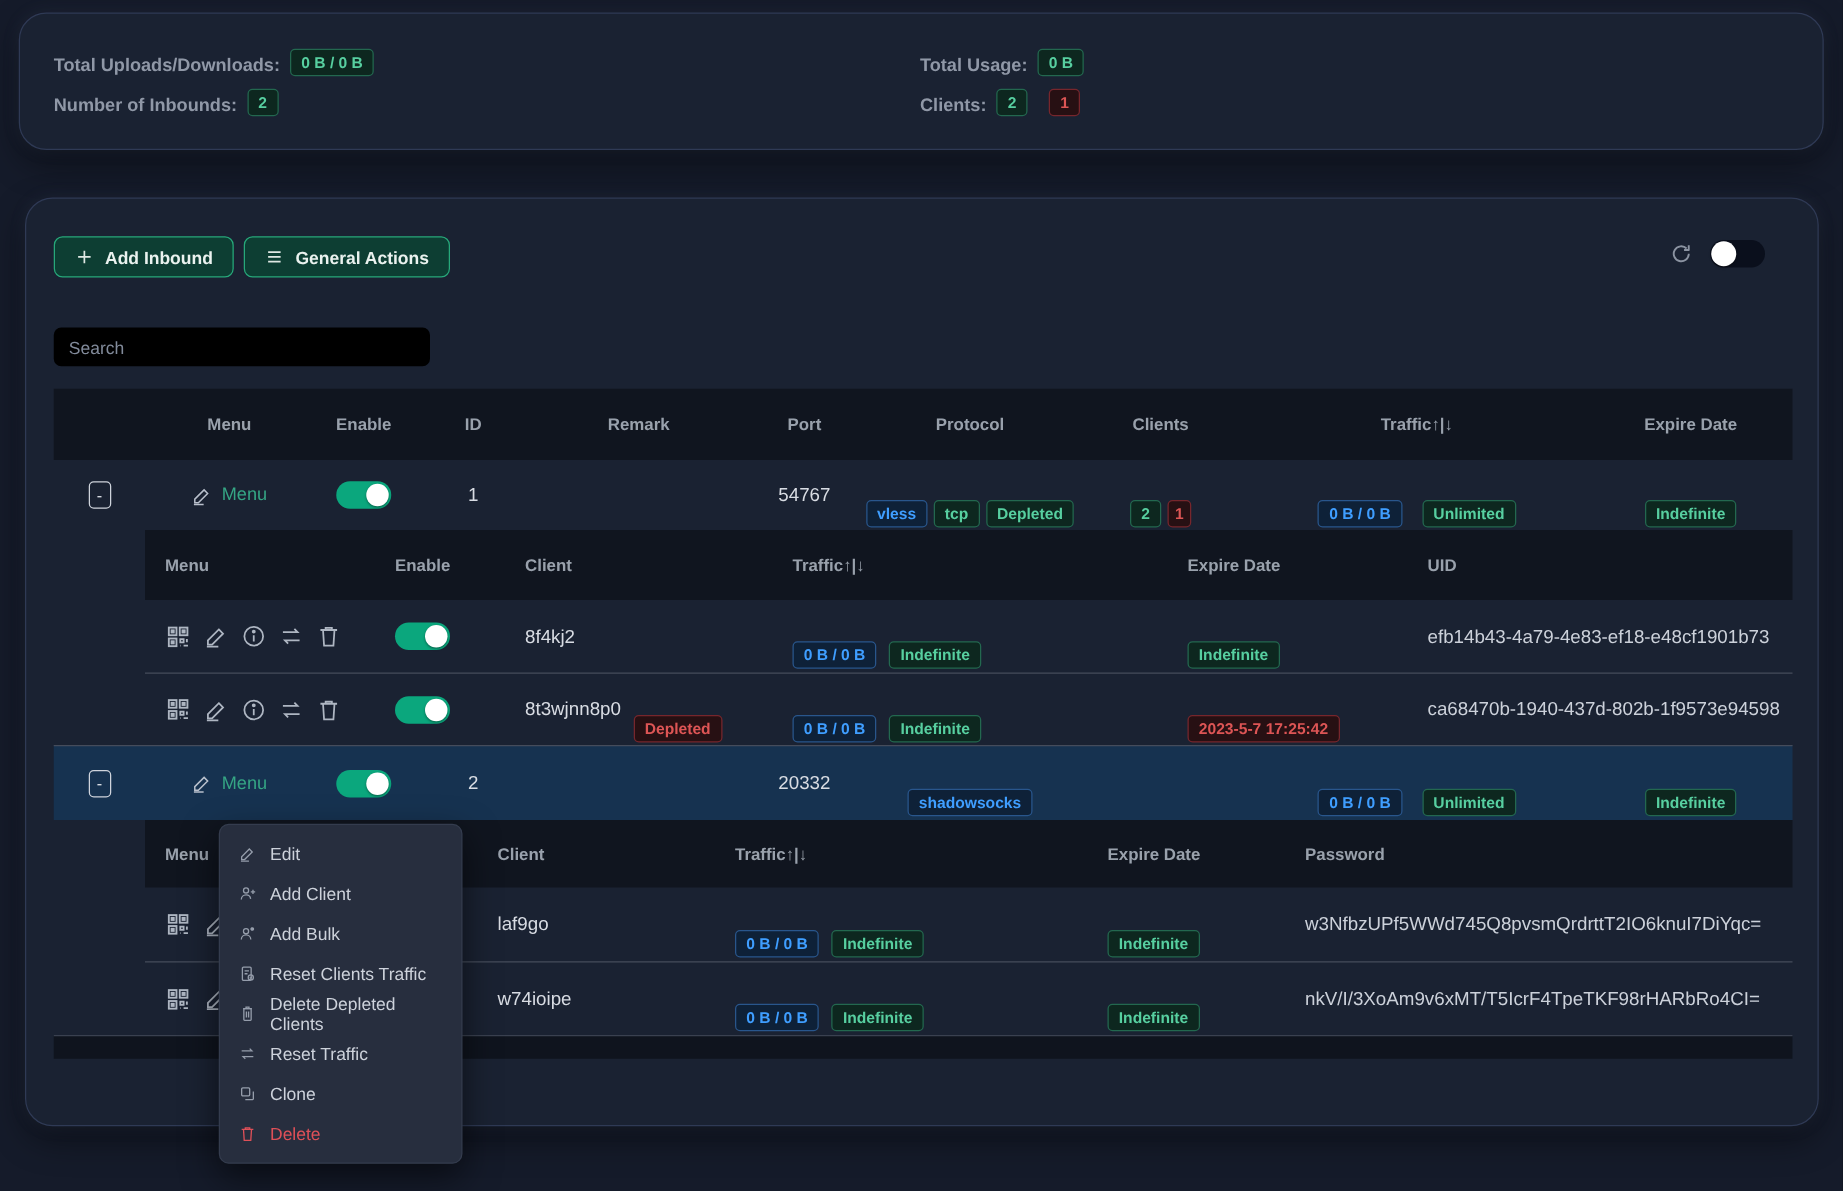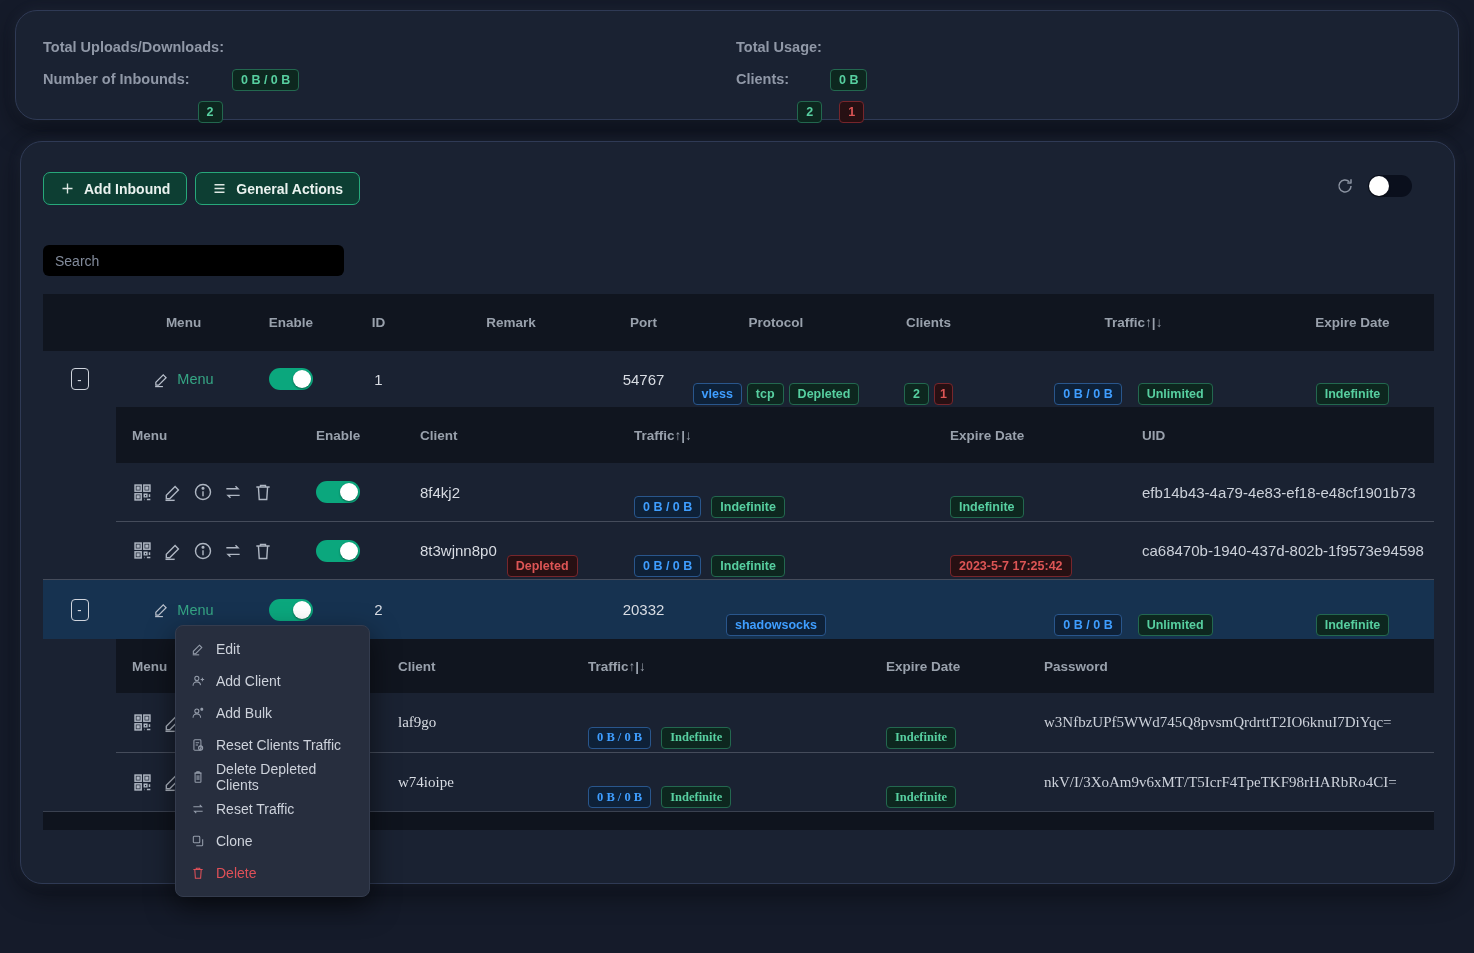--- a/index.html
+++ b/index.html
@@ -3,27 +3,27 @@
 <meta charset="utf-8">
 <style>
   * { box-sizing: border-box; margin: 0; padding: 0; }
   html,body { background:#11141f; }
   body { font-family:"Liberation Sans","DejaVu Sans",sans-serif; }
   #page { position:relative; width:1474px; height:953px; background:#151b2a; overflow:hidden; }
 
   .panel { position:absolute; background:#1a2232; border:1px solid #2f3a55; border-radius:22px;
            box-shadow:0 0 14px rgba(130,150,200,.10), 0 10px 28px rgba(0,0,0,.45); }
   #stats-panel { left:15px; top:10px; width:1444px; height:110px; padding:28px 27px 0 27px; }
-  #main-panel  { left:20px; top:141px; width:1435px; height:743px; }
+  #main-panel  { left:20px; top:158px; width:1435px; height:743px; }
 
   
   .stats-cols { display:flex; }
   .stats-col-left { width:693px; }
   .stats-col-right { flex:1; }
-  .stat-row { height:22px; margin-bottom:10px; display:flex; align-items:flex-start; gap:8px; }
+  .stat-row { height:22px; margin-bottom:10px; display:flex; align-items:flex-end; gap:8px; }
   .stat-label { color:#9098a7; font-size:14.5px; font-weight:700; }
   .badge { display:inline-flex; align-items:center; height:22px; padding:0 8px; border-radius:4px;
            font-size:12.5px; font-weight:700; border:1px solid; white-space:nowrap;margin-top:30px; }
   .b-green { color:#57cfa0; border-color:#23684f; background:#0d271f; }
   .b-blue  { color:#3f9eff; border-color:#29568c; background:#0e2138; }
   .b-red   { color:#dd5555; border-color:#77262c; background:#271013; }
 
   
   .toolbar { position:absolute; left:22px; top:30px; display:flex; gap:8px; }
   .btn { display:inline-flex; align-items:center; gap:9px; height:33px; padding:0 16px;
@@ -55,31 +55,31 @@
                 background:transparent; cursor:pointer; }
   .menu-link { display:inline-flex; align-items:center; gap:7px; color:#35a584; font-size:14.5px; cursor:pointer; }
   .menu-link .mico { color:#b9c0cc; display:inline-flex; }
 
   .subhead { height:56px; background:#10151f; color:#99a1ac; font-size:13.5px; font-weight:700; }
   .sub1-grid { display:grid; grid-template-columns:184px 104px 214px 316px 192px 1fr; align-items:center; }
   .sub2-grid { display:grid; grid-template-columns:184px 82px 190px 298px 158px 1fr; align-items:center; }
   .sub1-grid > div, .sub2-grid > div { padding-left:16px; display:flex; align-items:center; gap:10px; }
   .crow { height:58px; color:#d8dce3; font-size:15px; }
   .crow + .crow { border-top:1px solid #454c5b; }
-  .crow2 { height:59px;font-family:Liberation Serif, serif; }
+  .crow2 { height:59px; }
   .subwrap { margin-left:73px; }
   .uid { color:#ccd1da; font-size:15px; }
   .divider-top { border-top:1px solid #454c5b; }
   .tfoot { height:19px; background:#0f141e; border-top:1px solid #3a4150; }
 
   .acticons { display:flex; gap:12px; color:#aeb6c2; }
   .acticons .aico { display:inline-flex; cursor:pointer; }
 
   
-  #ctx { position:absolute; left:175px; top:625px; width:195px; background:#272e3e; border:1px solid #343c4e;
+  #ctx { position:absolute; left:175px; top:659px; width:195px; background:#272e3e; border:1px solid #343c4e;
          border-radius:8px; padding:7px 0; box-shadow:0 10px 28px rgba(0,0,0,.55); z-index:20; }
   .ctx-item { display:flex; align-items:center; gap:11px; height:32px; padding:0 15px;
               color:#cdd2db; font-size:14px; cursor:pointer; }
   .ctx-item .cico { display:inline-flex; color:#959dab; }
   .ctx-item.danger, .ctx-item.danger .cico { color:#df5058; }
 
   svg { display:block; }
 </style>
 </head>
 <body>

